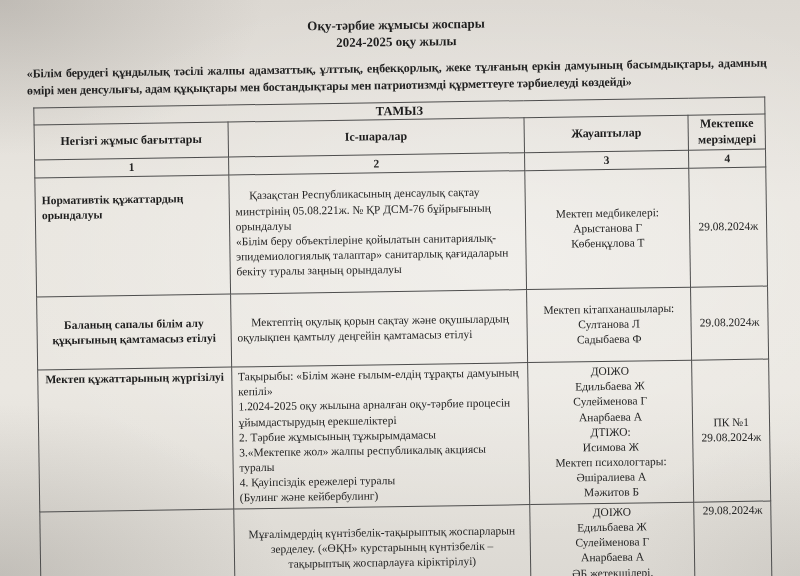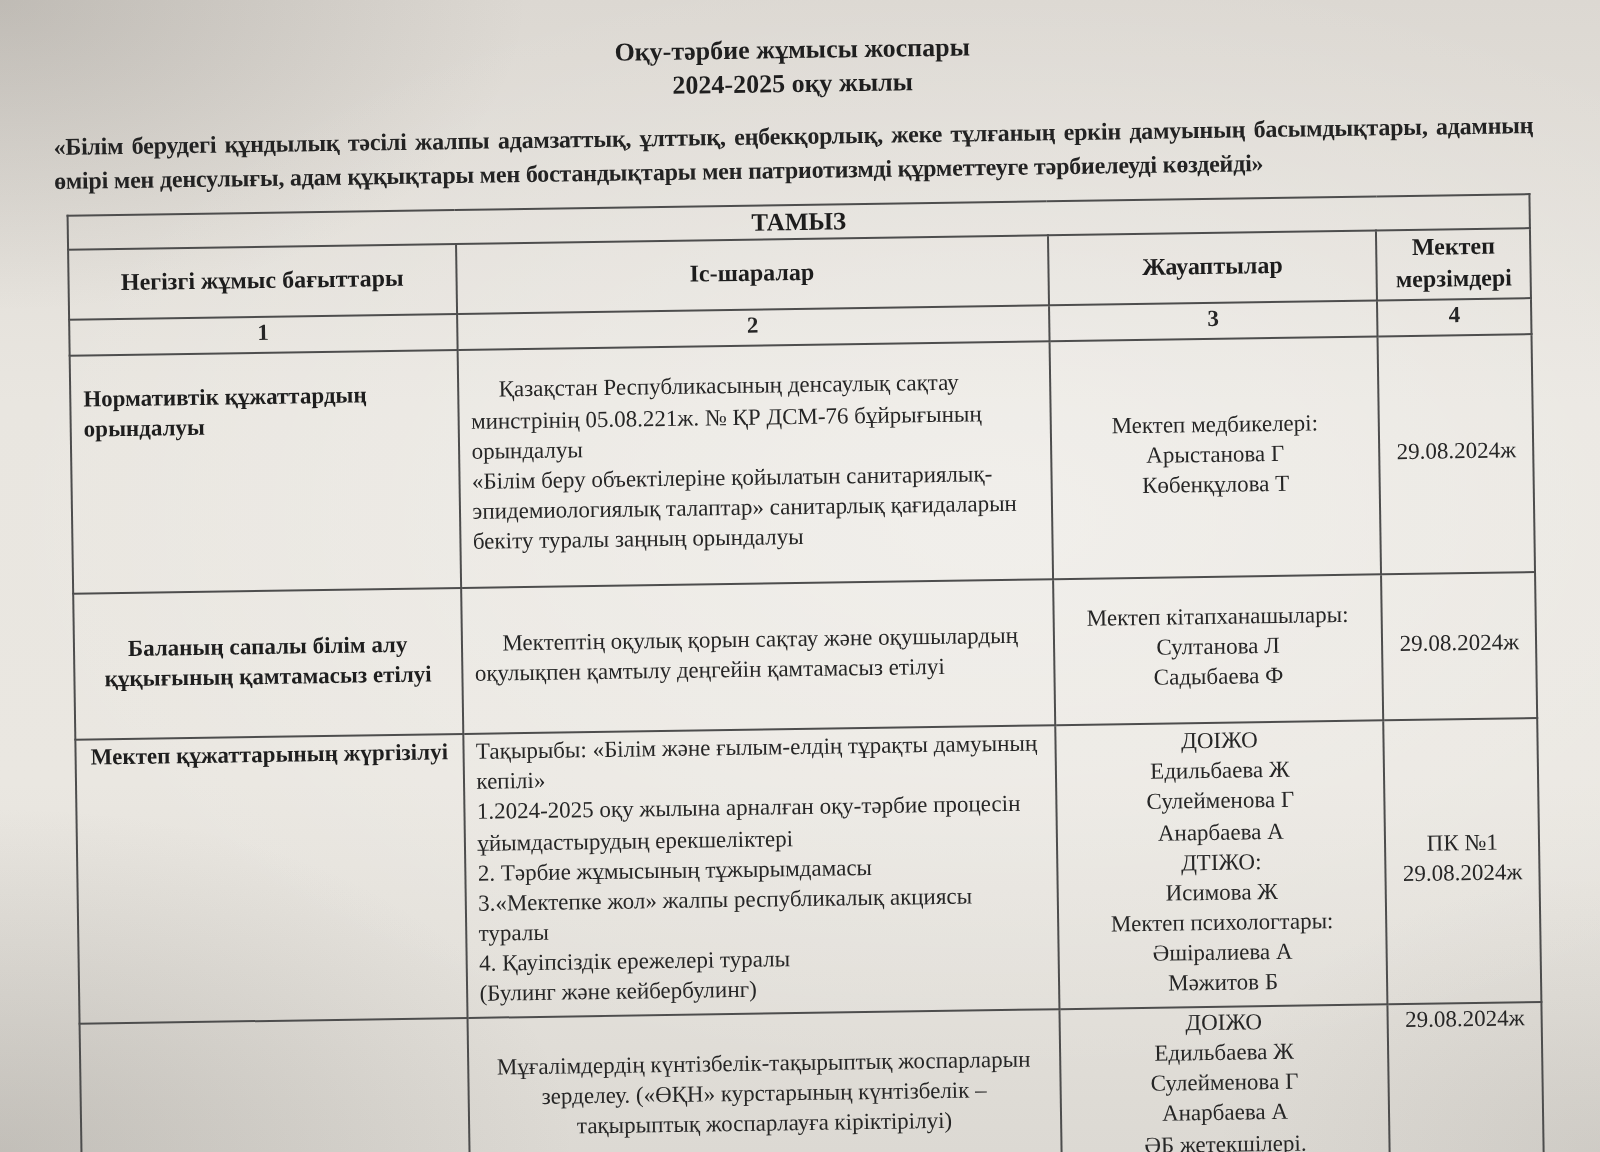--- a/index.html
+++ b/index.html
@@ -85,21 +85,21 @@
 
       <tbody>
           <tr>
         <td class="month-cell" colspan="4">ТАМЫЗ</td>
       </tr>
 
       <tr>
         <th class="hd">Негізгі жұмыс бағыттары</th>
         <th class="hd">Іс-шаралар</th>
         <th class="hd">Жауаптылар</th>
-        <th class="hd">Мектеп мерзімдері</th>
+        <th class="hd">Мектепке мерзімдері</th>
       </tr>
 
       <tr>
         <td class="num">1</td>
         <td class="num">2</td>
         <td class="num">3</td>
         <td class="num">4</td>
       </tr>
 
       <tr class="r1">

